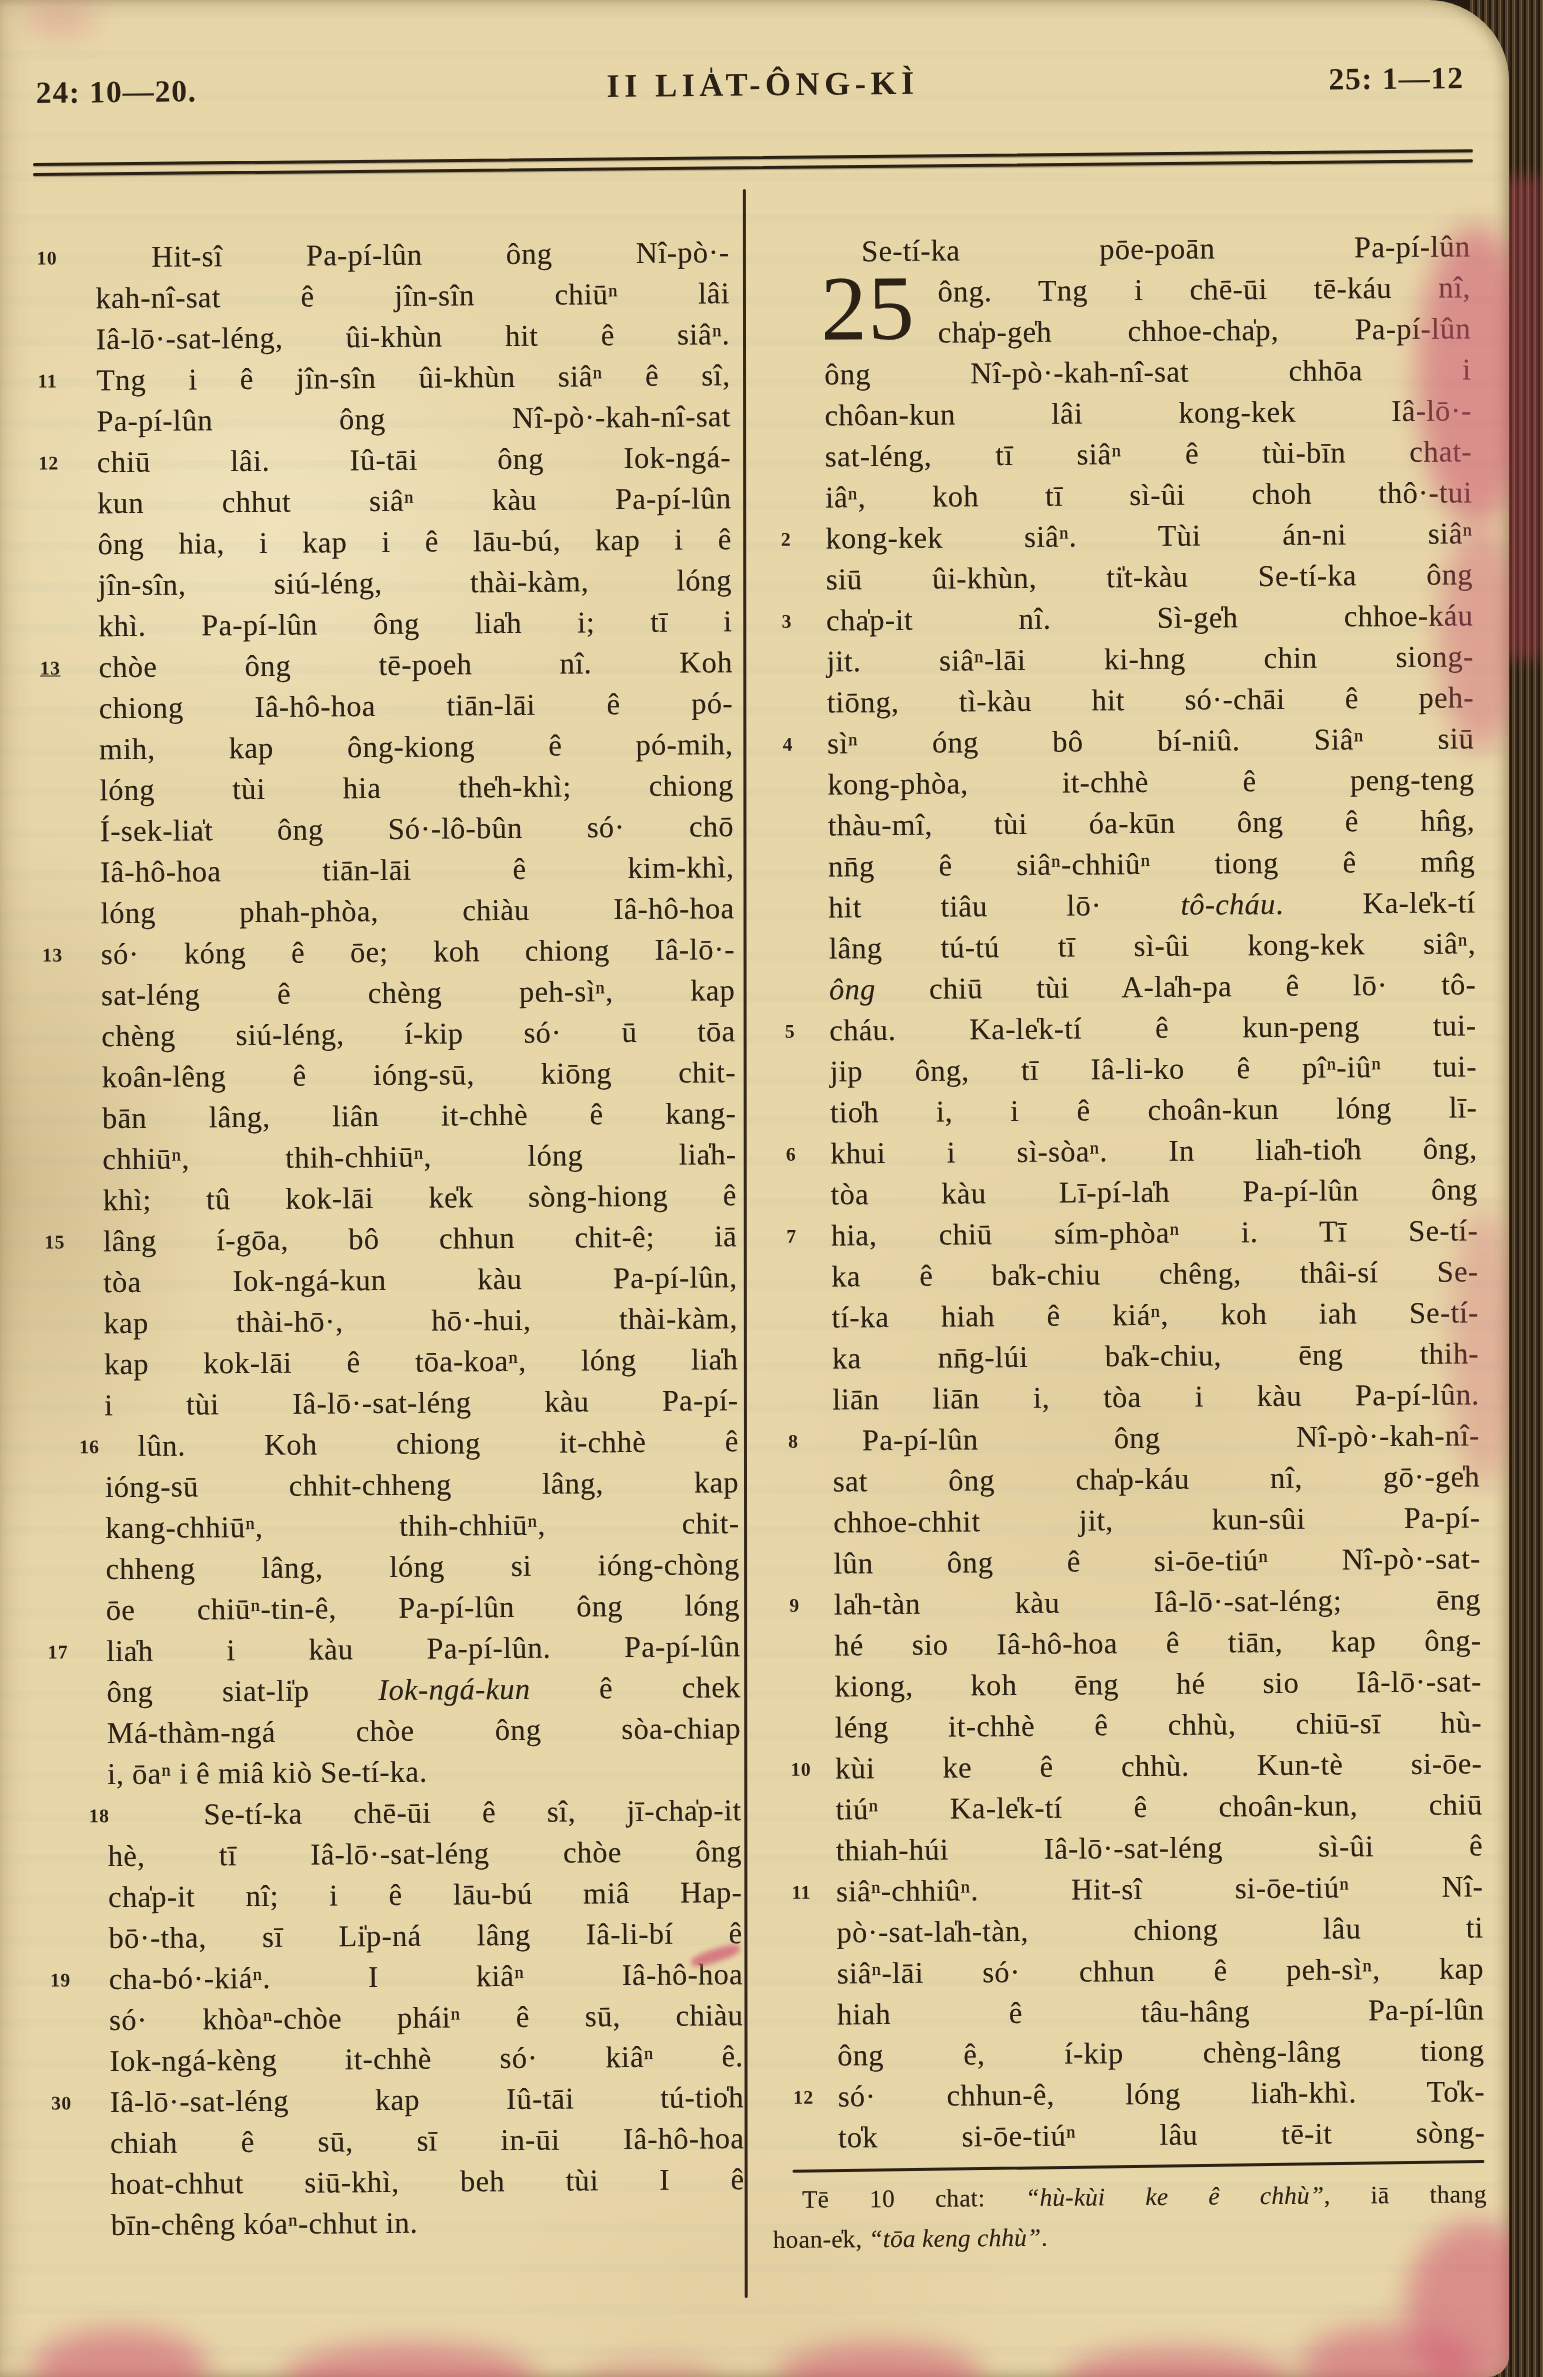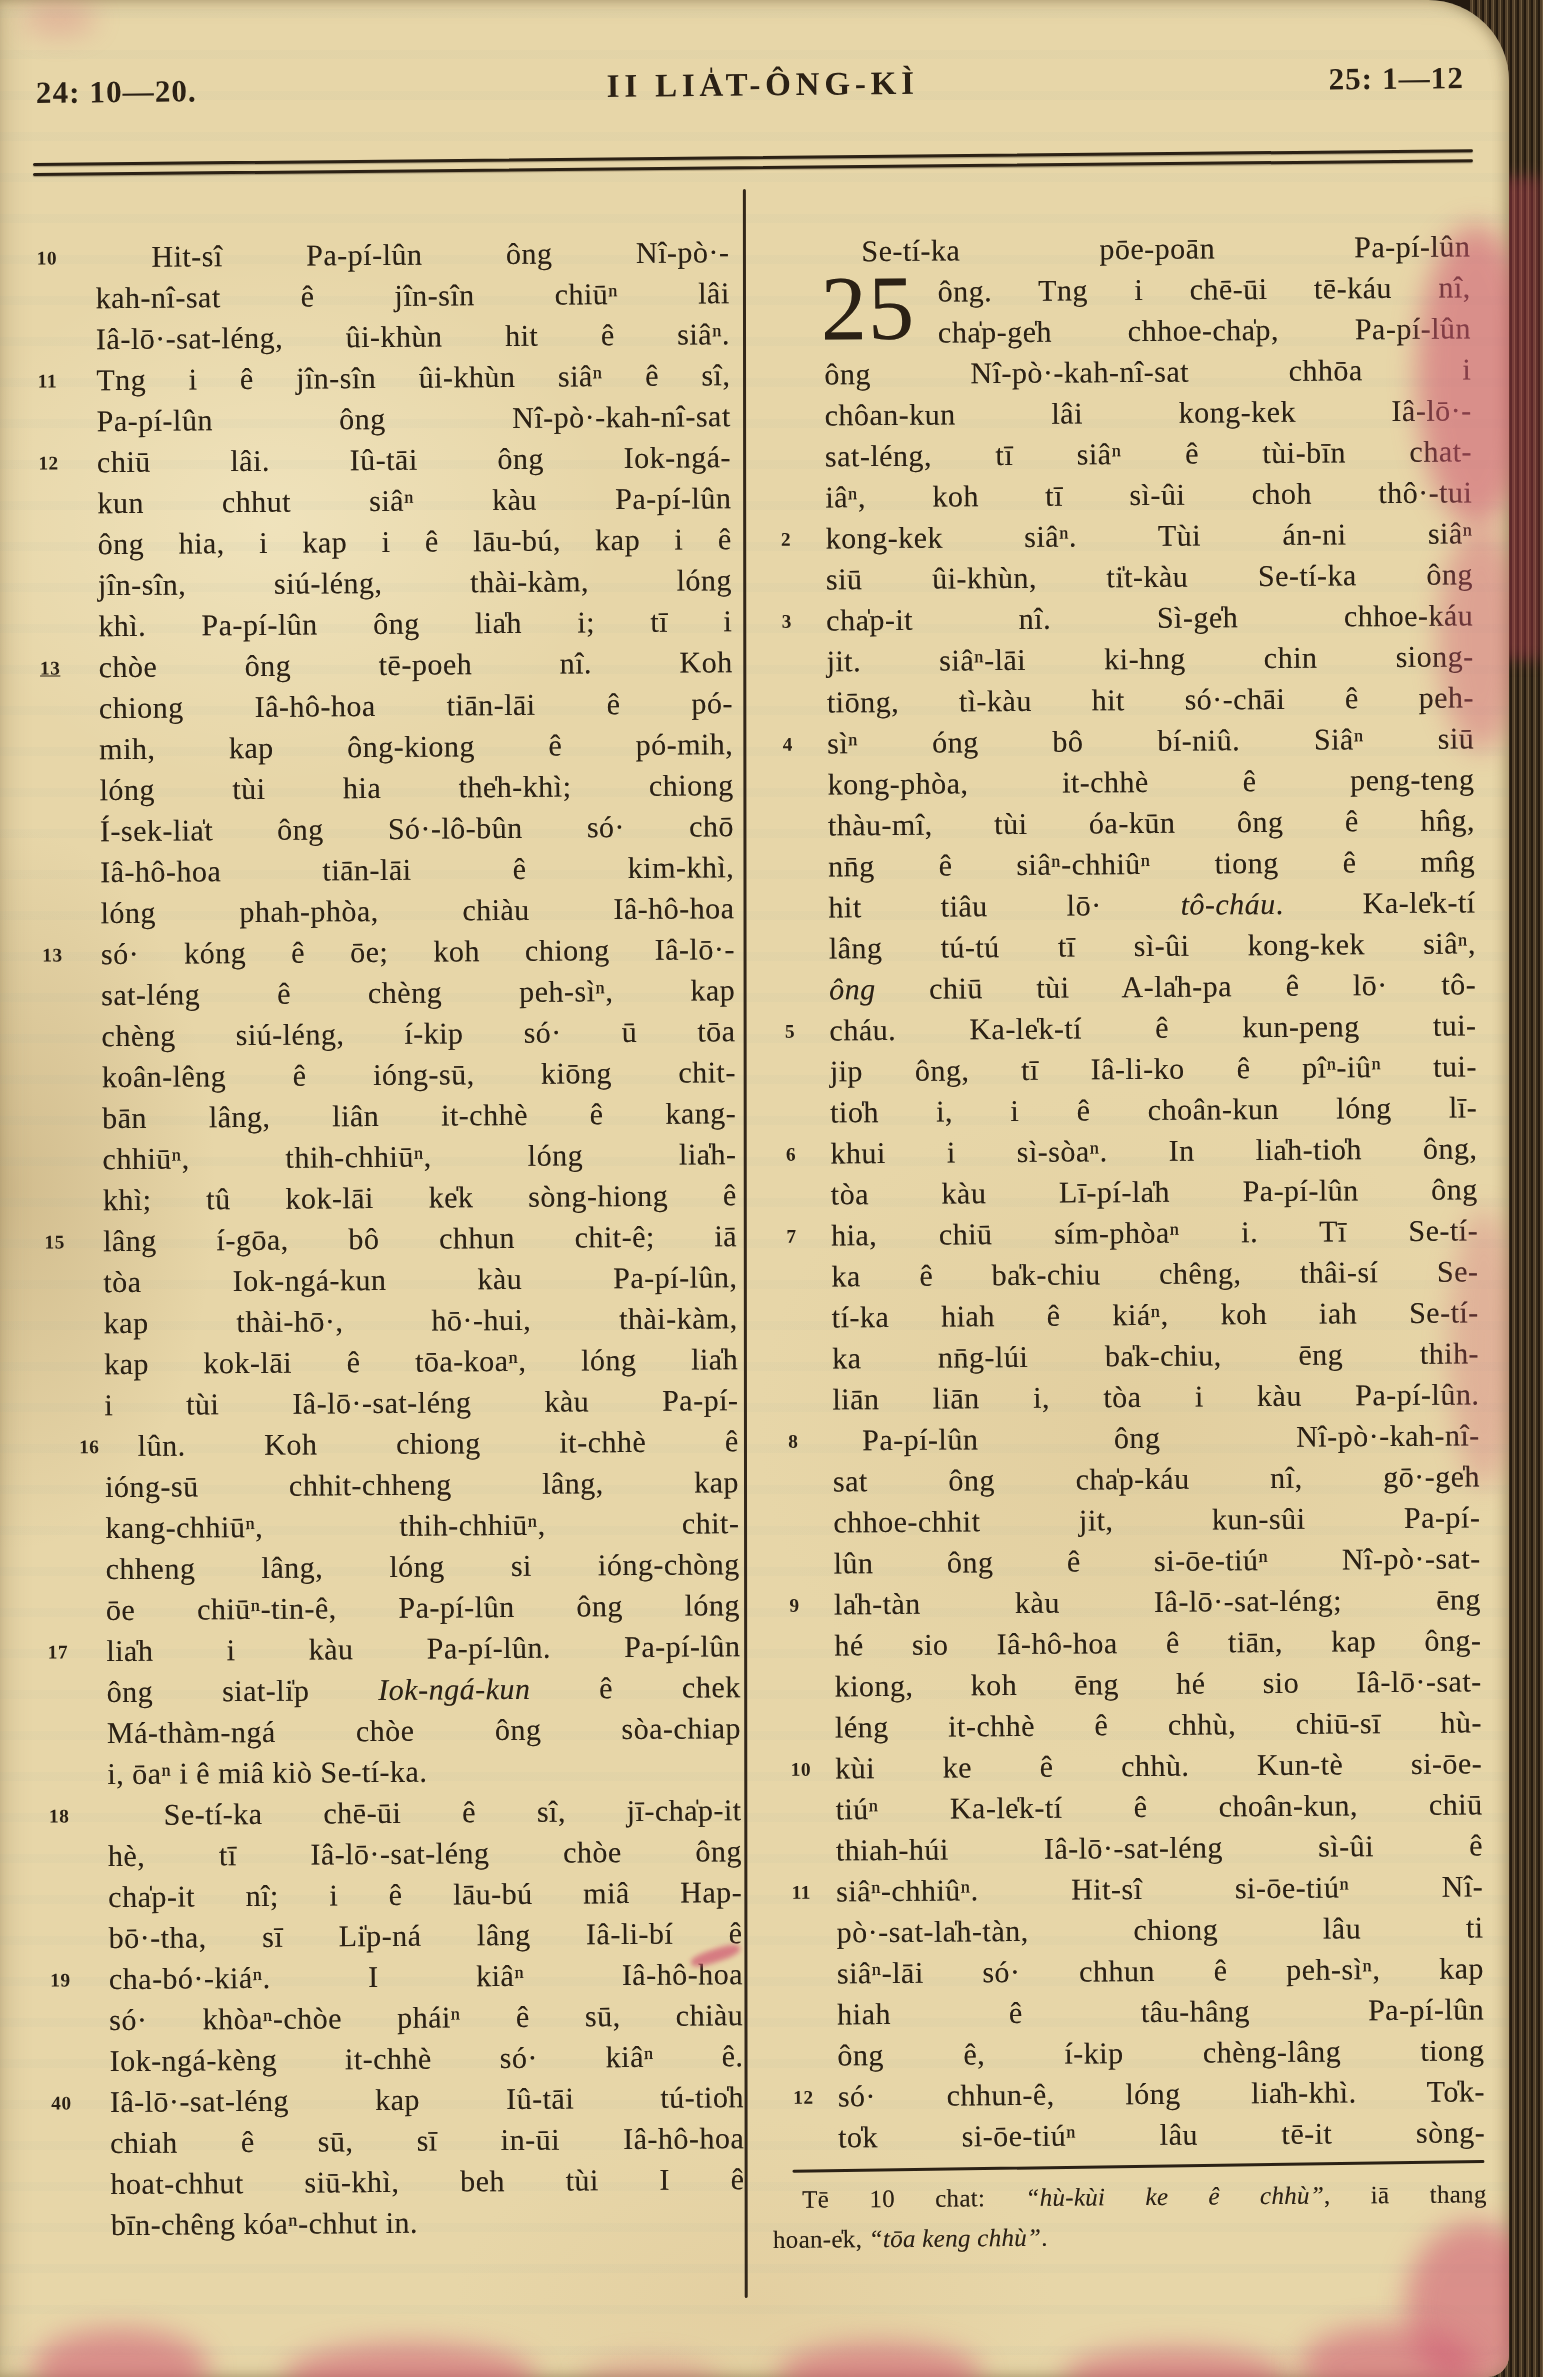--- a/index.html
+++ b/index.html
@@ -256,21 +256,21 @@
         </div>
         <div class="line">
           <span class="vnum" style="width: 64px;"></span>
           <span class="ltext"><span>Má-thàm-ngá chòe ông sòa-chiap</span></span>
         </div>
         <div class="line">
           <span class="vnum" style="width: 64px;"></span>
           <span class="ltext nojust"><span>i, ōaⁿ i ê miâ kiò Se-tí-ka.</span></span>
         </div>
         <div class="line">
-          <span class="vnum" style="width: 64px;">18</span>
+          <span class="vnum" style="width: 64px; margin-left: 40px;">18</span>
           <span class="ltext" style="text-indent: 56px;"><span>Se-tí-ka chē-ūi ê sî, jī-cha̍p-it</span></span>
         </div>
         <div class="line">
           <span class="vnum" style="width: 64px;"></span>
           <span class="ltext"><span>hè, tī Iâ-lō·-sat-léng chòe ông</span></span>
         </div>
         <div class="line">
           <span class="vnum" style="width: 64px;"></span>
           <span class="ltext"><span>cha̍p-it nî; i ê lāu-bú miâ Hap-</span></span>
         </div>
@@ -284,21 +284,21 @@
         </div>
         <div class="line">
           <span class="vnum" style="width: 64px;"></span>
           <span class="ltext"><span>só· khòaⁿ-chòe pháiⁿ ê sū, chiàu</span></span>
         </div>
         <div class="line">
           <span class="vnum" style="width: 64px;"></span>
           <span class="ltext"><span>Iok-ngá-kèng it-chhè só· kiâⁿ ê.</span></span>
         </div>
         <div class="line">
-          <span class="vnum" style="width: 64px;">40</span>
+          <span class="vnum" style="width: 64px;">30</span>
           <span class="ltext"><span>Iâ-lō·-sat-léng kap Iû-tāi tú-tio̍h</span></span>
         </div>
         <div class="line">
           <span class="vnum" style="width: 64px;"></span>
           <span class="ltext"><span>chiah ê sū, sī in-ūi Iâ-hô-hoa</span></span>
         </div>
         <div class="line">
           <span class="vnum" style="width: 64px;"></span>
           <span class="ltext"><span>hoat-chhut siū-khì, beh tùi I ê</span></span>
         </div>

